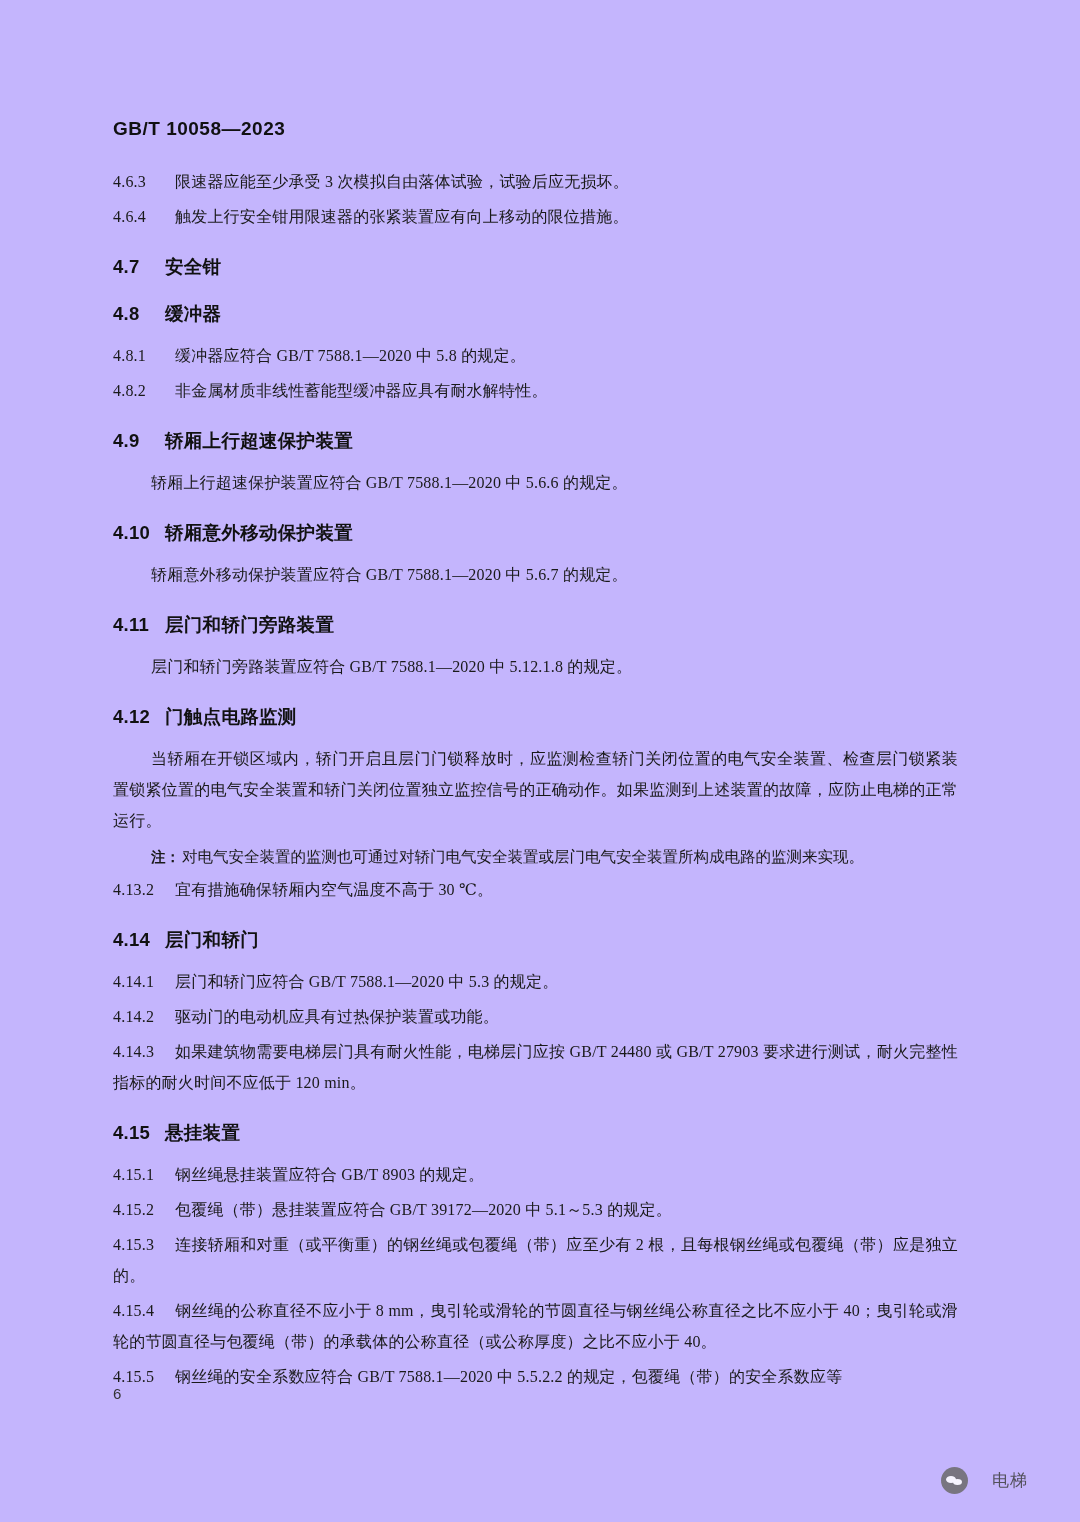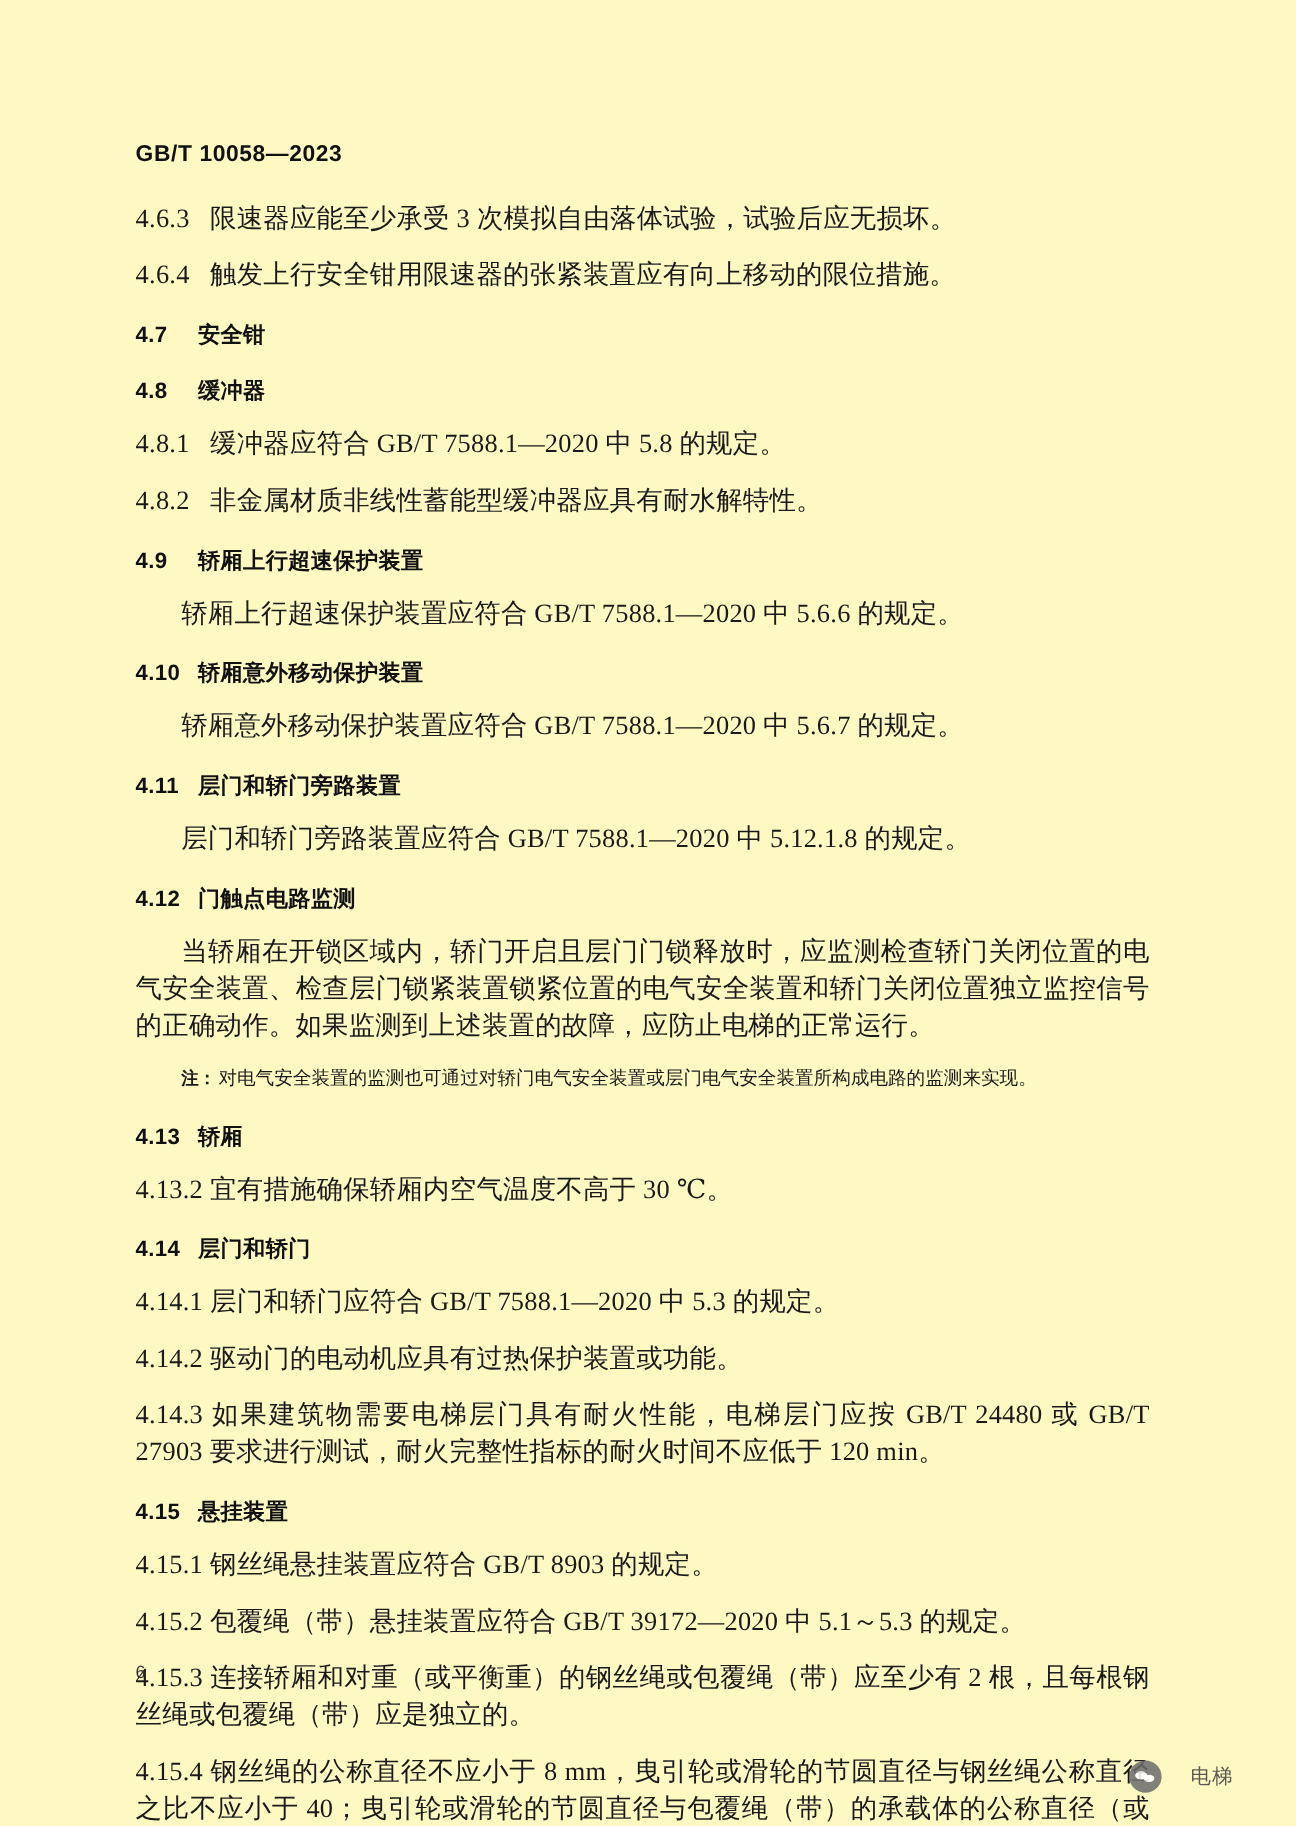--- a/index.html
+++ b/index.html
@@ -13,21 +13,21 @@
     position: relative;
     font-family: "Liberation Serif", "DejaVu Serif", serif;
     color: #1a1a1a;
     overflow: hidden;
   }
   .page {
     position: absolute;
     left: 0; top: 0;
     width: 1080px;
     height: 1522px;
-    background: #fef9c3;
+    background: #c4b5fd;
   }
   .content {
     position: absolute;
     left: 113px;
     top: 118px;
     width: 845px;
   }
   .header-line {
     font-family: "Liberation Sans", sans-serif;
     font-size: 19px;
@@ -43,24 +43,24 @@
     color: #111;
     margin-top: 22px;
     margin-bottom: 14px;
     letter-spacing: 0.3px;
   }
   .sec-title .num {
     display: inline-block;
     min-width: 52px;
   }
   .para {
-    font-size: 22px;
+    font-size: 16px;
     line-height: 31px;
     color: #1a1a1a;
-    margin: 16px 0;
+    margin: 4px 0;
     text-align: justify;
     letter-spacing: 0.2px;
   }
   .para .lbl {
     display: inline-block;
     min-width: 62px;
   }
   .para.indent {
     text-indent: 38px;
   }
@@ -182,23 +182,20 @@
     <div class="sec-title">
       <span class="num">4.12</span><span>门触点电路监测</span>
     </div>
 
     <div class="para indent">当轿厢在开锁区域内，轿门开启且层门门锁释放时，应监测检查轿门关闭位置的电气安全装置、检查层门锁紧装置锁紧位置的电气安全装置和轿门关闭位置独立监控信号的正确动作。如果监测到上述装置的故障，应防止电梯的正常运行。</div>
 
     <div class="note">
       <span class="note-lbl">注：</span><span>对电气安全装置的监测也可通过对轿门电气安全装置或层门电气安全装置所构成电路的监测来实现。</span>
     </div>
 
-    <div class="sec-title">
-      <span class="num">4.13</span><span>轿厢</span>
-    </div>
 
 
     <div class="para hang">
       <span class="lbl">4.13.2</span><span>宜有措施确保轿厢内空气温度不高于 30 ℃。</span>
     </div>
 
     <div class="sec-title">
       <span class="num">4.14</span><span>层门和轿门</span>
     </div>
 

